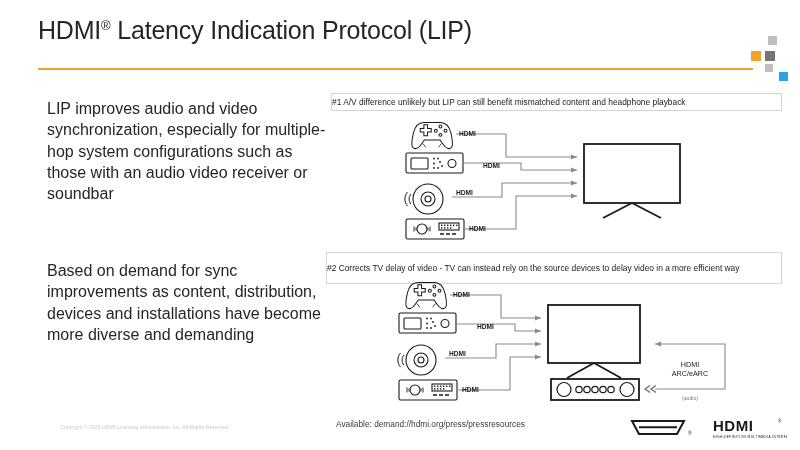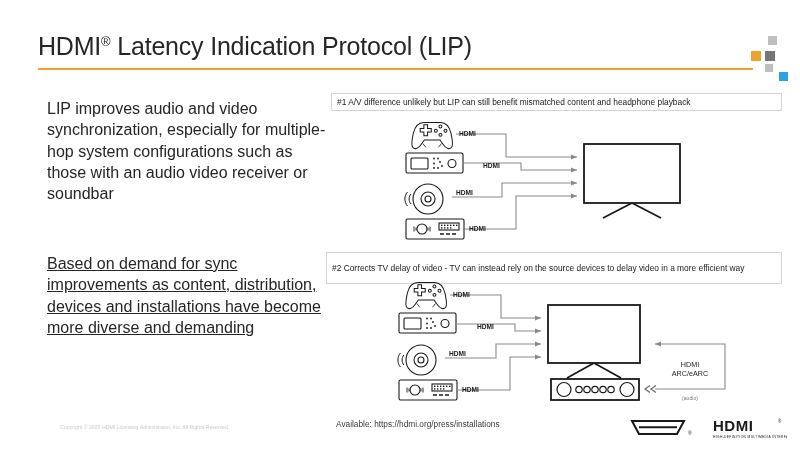--- a/index.html
+++ b/index.html
@@ -14,21 +14,21 @@
     position: relative;
     width: 800px;
     height: 450px;
     background: #ffffff;
   }
 
   
   .title {
     position: absolute;
     left: 38px;
-    top: 32px;
+    top: 16px;
     font-size: 25px;
     color: #262626;
     letter-spacing: -0.2px;
     white-space: nowrap;
   }
   .title sup {
     font-size: 13px;
     vertical-align: super;
     line-height: 0;
   }
@@ -48,32 +48,31 @@
   
   .body-text {
     position: absolute;
     left: 47px;
     width: 285px;
     font-size: 16px;
     line-height: 1.33;
     color: #262626;
   }
   .para1 { top: 98px; }
-  .para2 { top: 253px; text-decoration: underline; }
+  .para2 { top: 260px; }
 
   
   .caption-box {
     position: absolute;
     border: 1px solid #D4D4D4;
     background: #ffffff;
     font-size: 8.4px;
     color: #1a1a1a;
     display: flex;
     align-items: center;
-    padding-left: 5px;
     white-space: nowrap;
   }
   #caption1 { left: 331px; top: 93px; width: 451px; height: 18px; }
   #caption2 { left: 326px; top: 252px; width: 456px; height: 32px; }
 
   
   .diagram { position: absolute; }
   #diagram1 { left: 325px; top: 112px; width: 470px; height: 135px; }
   #diagram2 { left: 325px; top: 272px; width: 470px; height: 142px; }
 
@@ -318,21 +317,21 @@
       </g>
       <g fill="#1a1a1a" font-family="Liberation Sans, sans-serif" font-size="7.2" text-anchor="middle">
         <text x="365" y="95">HDMI</text>
         <text x="365" y="104">ARC/eARC</text>
       </g>
       <text x="365" y="128" fill="#7a7a7a" font-family="Liberation Sans, sans-serif" font-size="5.2" text-anchor="middle">(audio)</text>
     </svg>
   </div>
 
   <div class="footer-copy">Copyright © 2025 HDMI Licensing Administrator, Inc.   All Rights Reserved.</div>
-  <div class="footer-avail">Available: https://hdmi.org/press/installations</div>
+  <div class="footer-avail">Available: demand://hdmi.org/press/pressresources</div>
 
   <div class="hdmi-logo">
     <svg width="160" height="28" viewBox="0 0 160 28" xmlns="http://www.w3.org/2000/svg">
 
       <g fill="none" stroke="#1a1a1a" stroke-width="2">
         <path d="M5 7 H57 L50 20 H12 Z"></path>
         <path d="M12 13.2 H50"></path>
       </g>
       <text x="61" y="21" fill="#1a1a1a" font-family="Liberation Sans, sans-serif" font-size="5">®</text>
 

